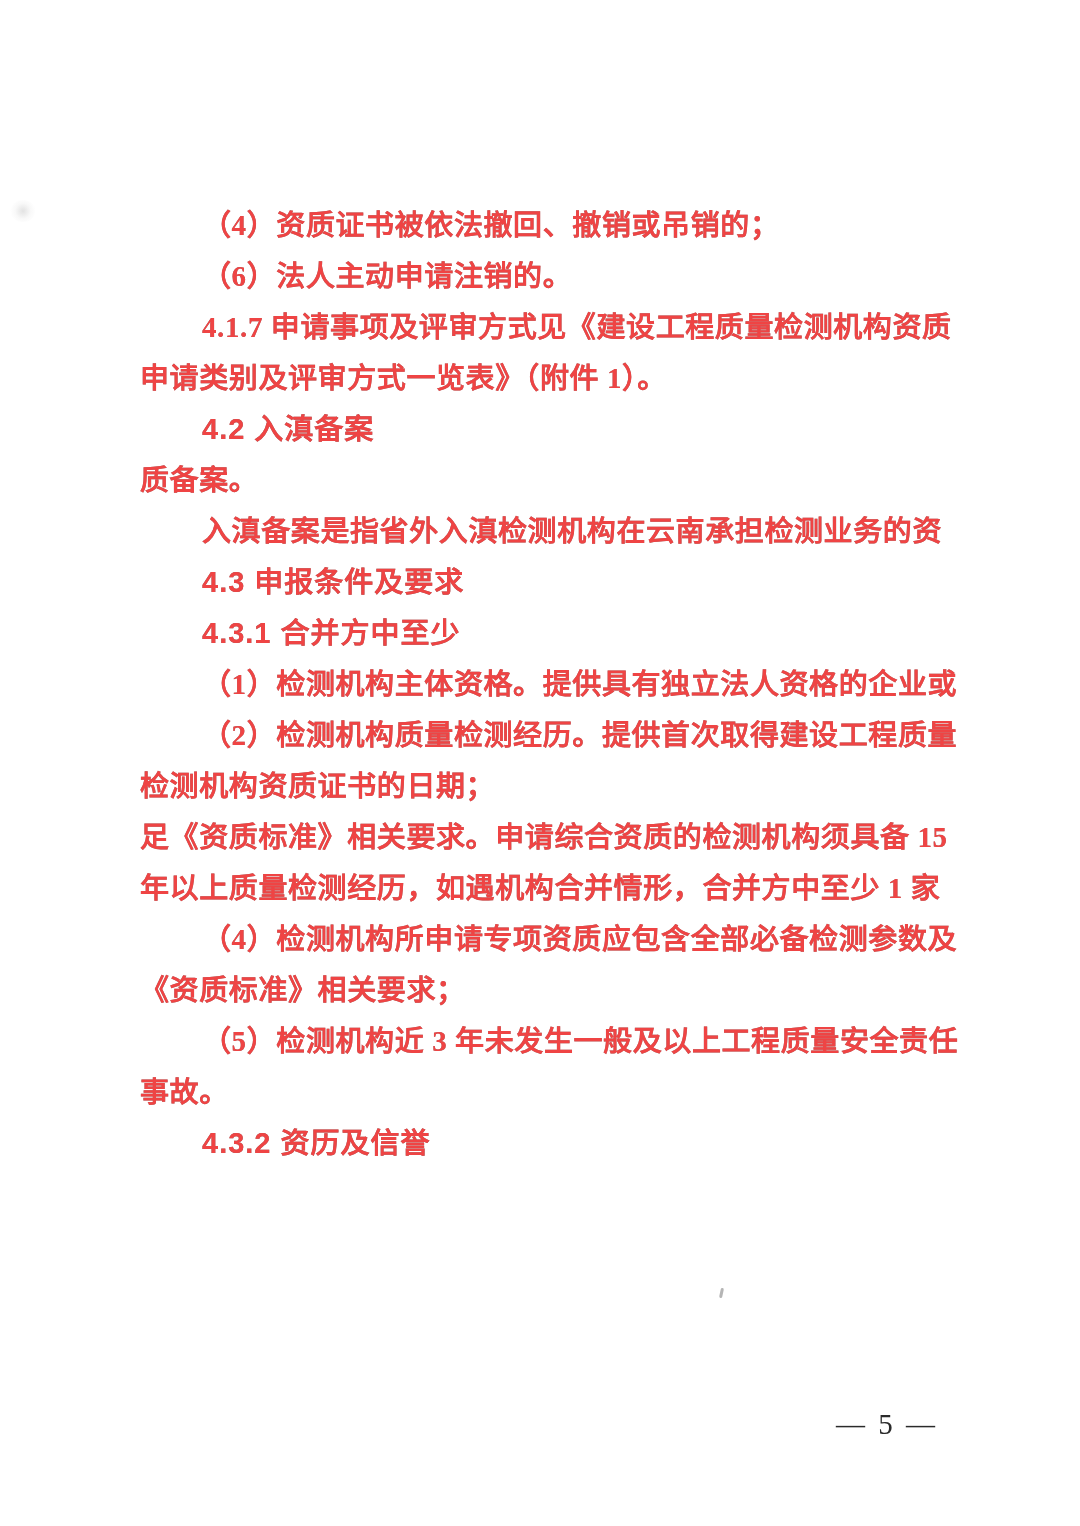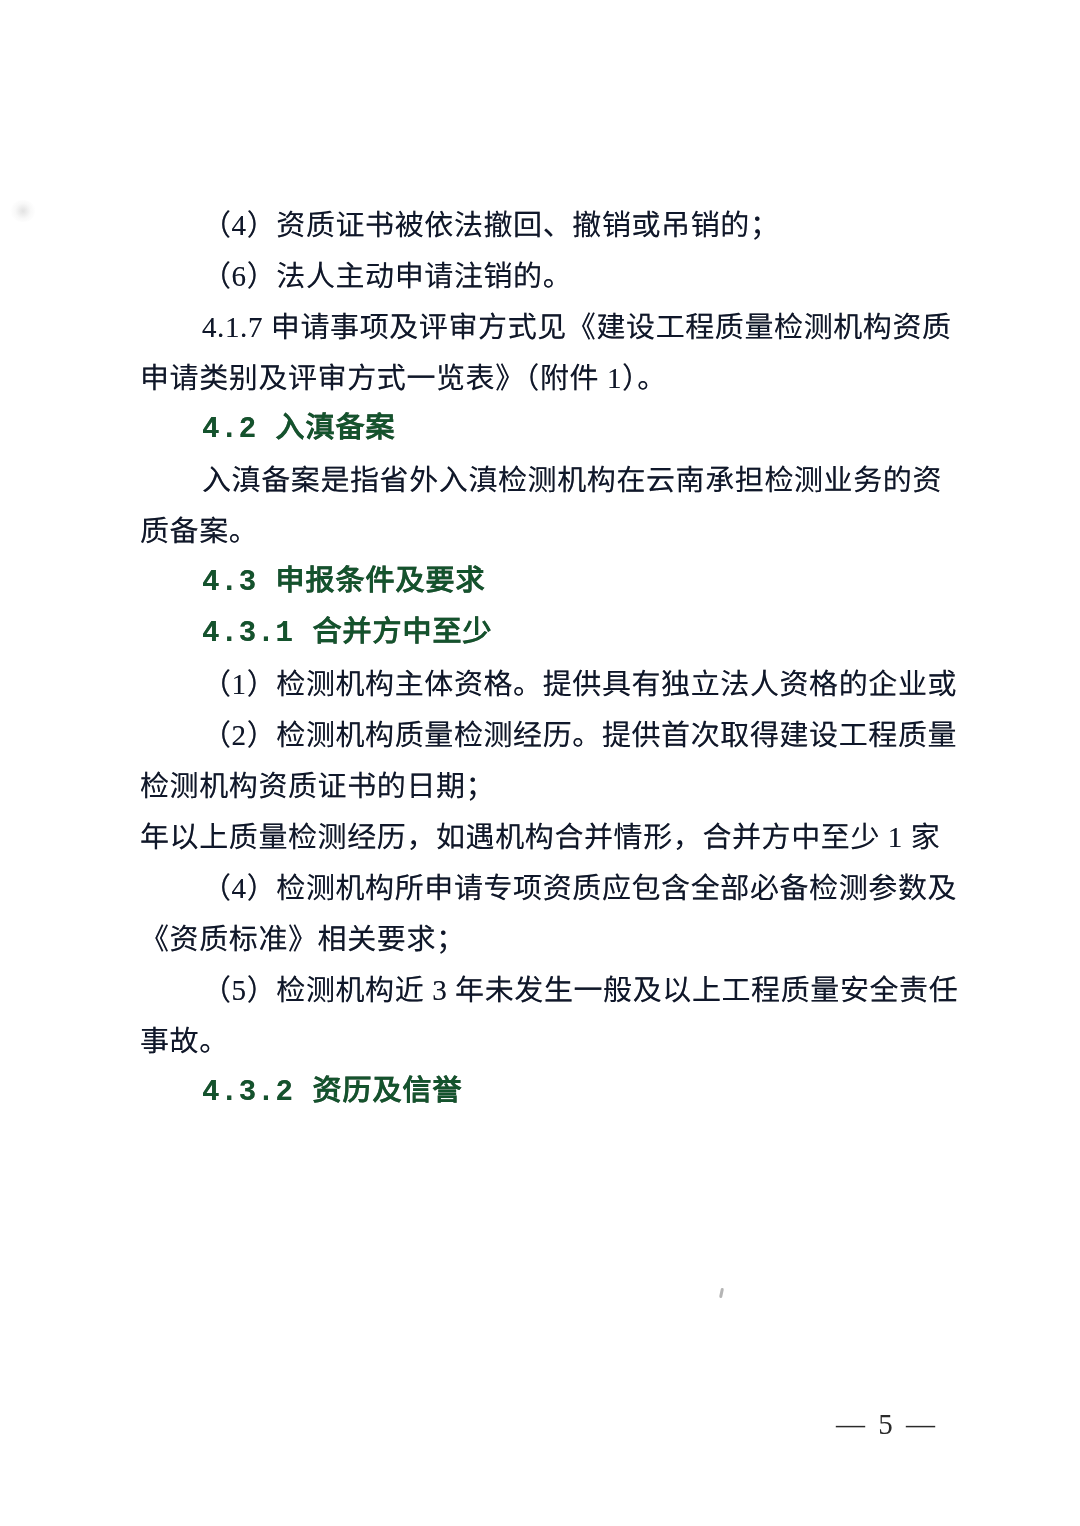--- a/index.html
+++ b/index.html
@@ -23,33 +23,33 @@
     left: 140px;
     width: 805px;
   }
   .line {
     margin: 0;
     height: 51px;
     line-height: 51px;
     font-size: 29px;
     letter-spacing: 0.6px;
     white-space: nowrap;
-    font-weight: 400;
+    font-weight: 700;
     
-    color: #0f172a;
+    color: #ef4444;
     text-shadow: 0 0 0.4px rgba(30,30,30,0.55);
   }
   .line.indent {
     padding-left: 62px;
   }
   .line.heading {
     font-weight: 700;
-    font-family: Liberation Mono, monospace;
+    font-family: Liberation Sans, sans-serif;
     letter-spacing: 1px;
-    color: #14532d;
+    color: #ef4444;
     text-shadow: 0 0 0.3px rgba(20,20,20,0.6);
   }
   .page-footer {
     position: absolute;
     top: 1408px;
     right: 142px;
     font-size: 29px;
     letter-spacing: 3px;
     color: #2a2a2a;
     font-family: "Liberation Serif", "DejaVu Serif", serif;
@@ -84,27 +84,28 @@
 
   <div class="artifact artifact-smudge"></div>
   <div class="artifact artifact-tick"></div>
 
   <div class="doc-body">
     <p class="line indent">（4）资质证书被依法撤回、撤销或吊销的；</p>
     <p class="line indent">（6）法人主动申请注销的。</p>
     <p class="line indent">4.1.7 申请事项及评审方式见《建设工程质量检测机构资质</p>
     <p class="line">申请类别及评审方式一览表》（附件 1）。</p>
     <p class="line indent heading">4.2 入滇备案</p>
+    <p class="line">质备案。</p>
     <p class="line indent">入滇备案是指省外入滇检测机构在云南承担检测业务的资</p>
-    <p class="line">质备案。</p>
     <p class="line indent heading">4.3 申报条件及要求</p>
     <p class="line indent heading">4.3.1 合并方中至少</p>
     <p class="line indent">（1）检测机构主体资格。提供具有独立法人资格的企业或</p>
     <p class="line indent">（2）检测机构质量检测经历。提供首次取得建设工程质量</p>
     <p class="line">检测机构资质证书的日期；</p>
+    <p class="line">足《资质标准》相关要求。申请综合资质的检测机构须具备 15</p>
     <p class="line">年以上质量检测经历，如遇机构合并情形，合并方中至少 1 家</p>
     <p class="line indent">（4）检测机构所申请专项资质应包含全部必备检测参数及</p>
     <p class="line">《资质标准》相关要求；</p>
     <p class="line indent">（5）检测机构近 3 年未发生一般及以上工程质量安全责任</p>
     <p class="line">事故。</p>
     <p class="line indent heading">4.3.2 资历及信誉</p>
   </div>
 
   <div class="page-footer">— 5 —</div>
 

